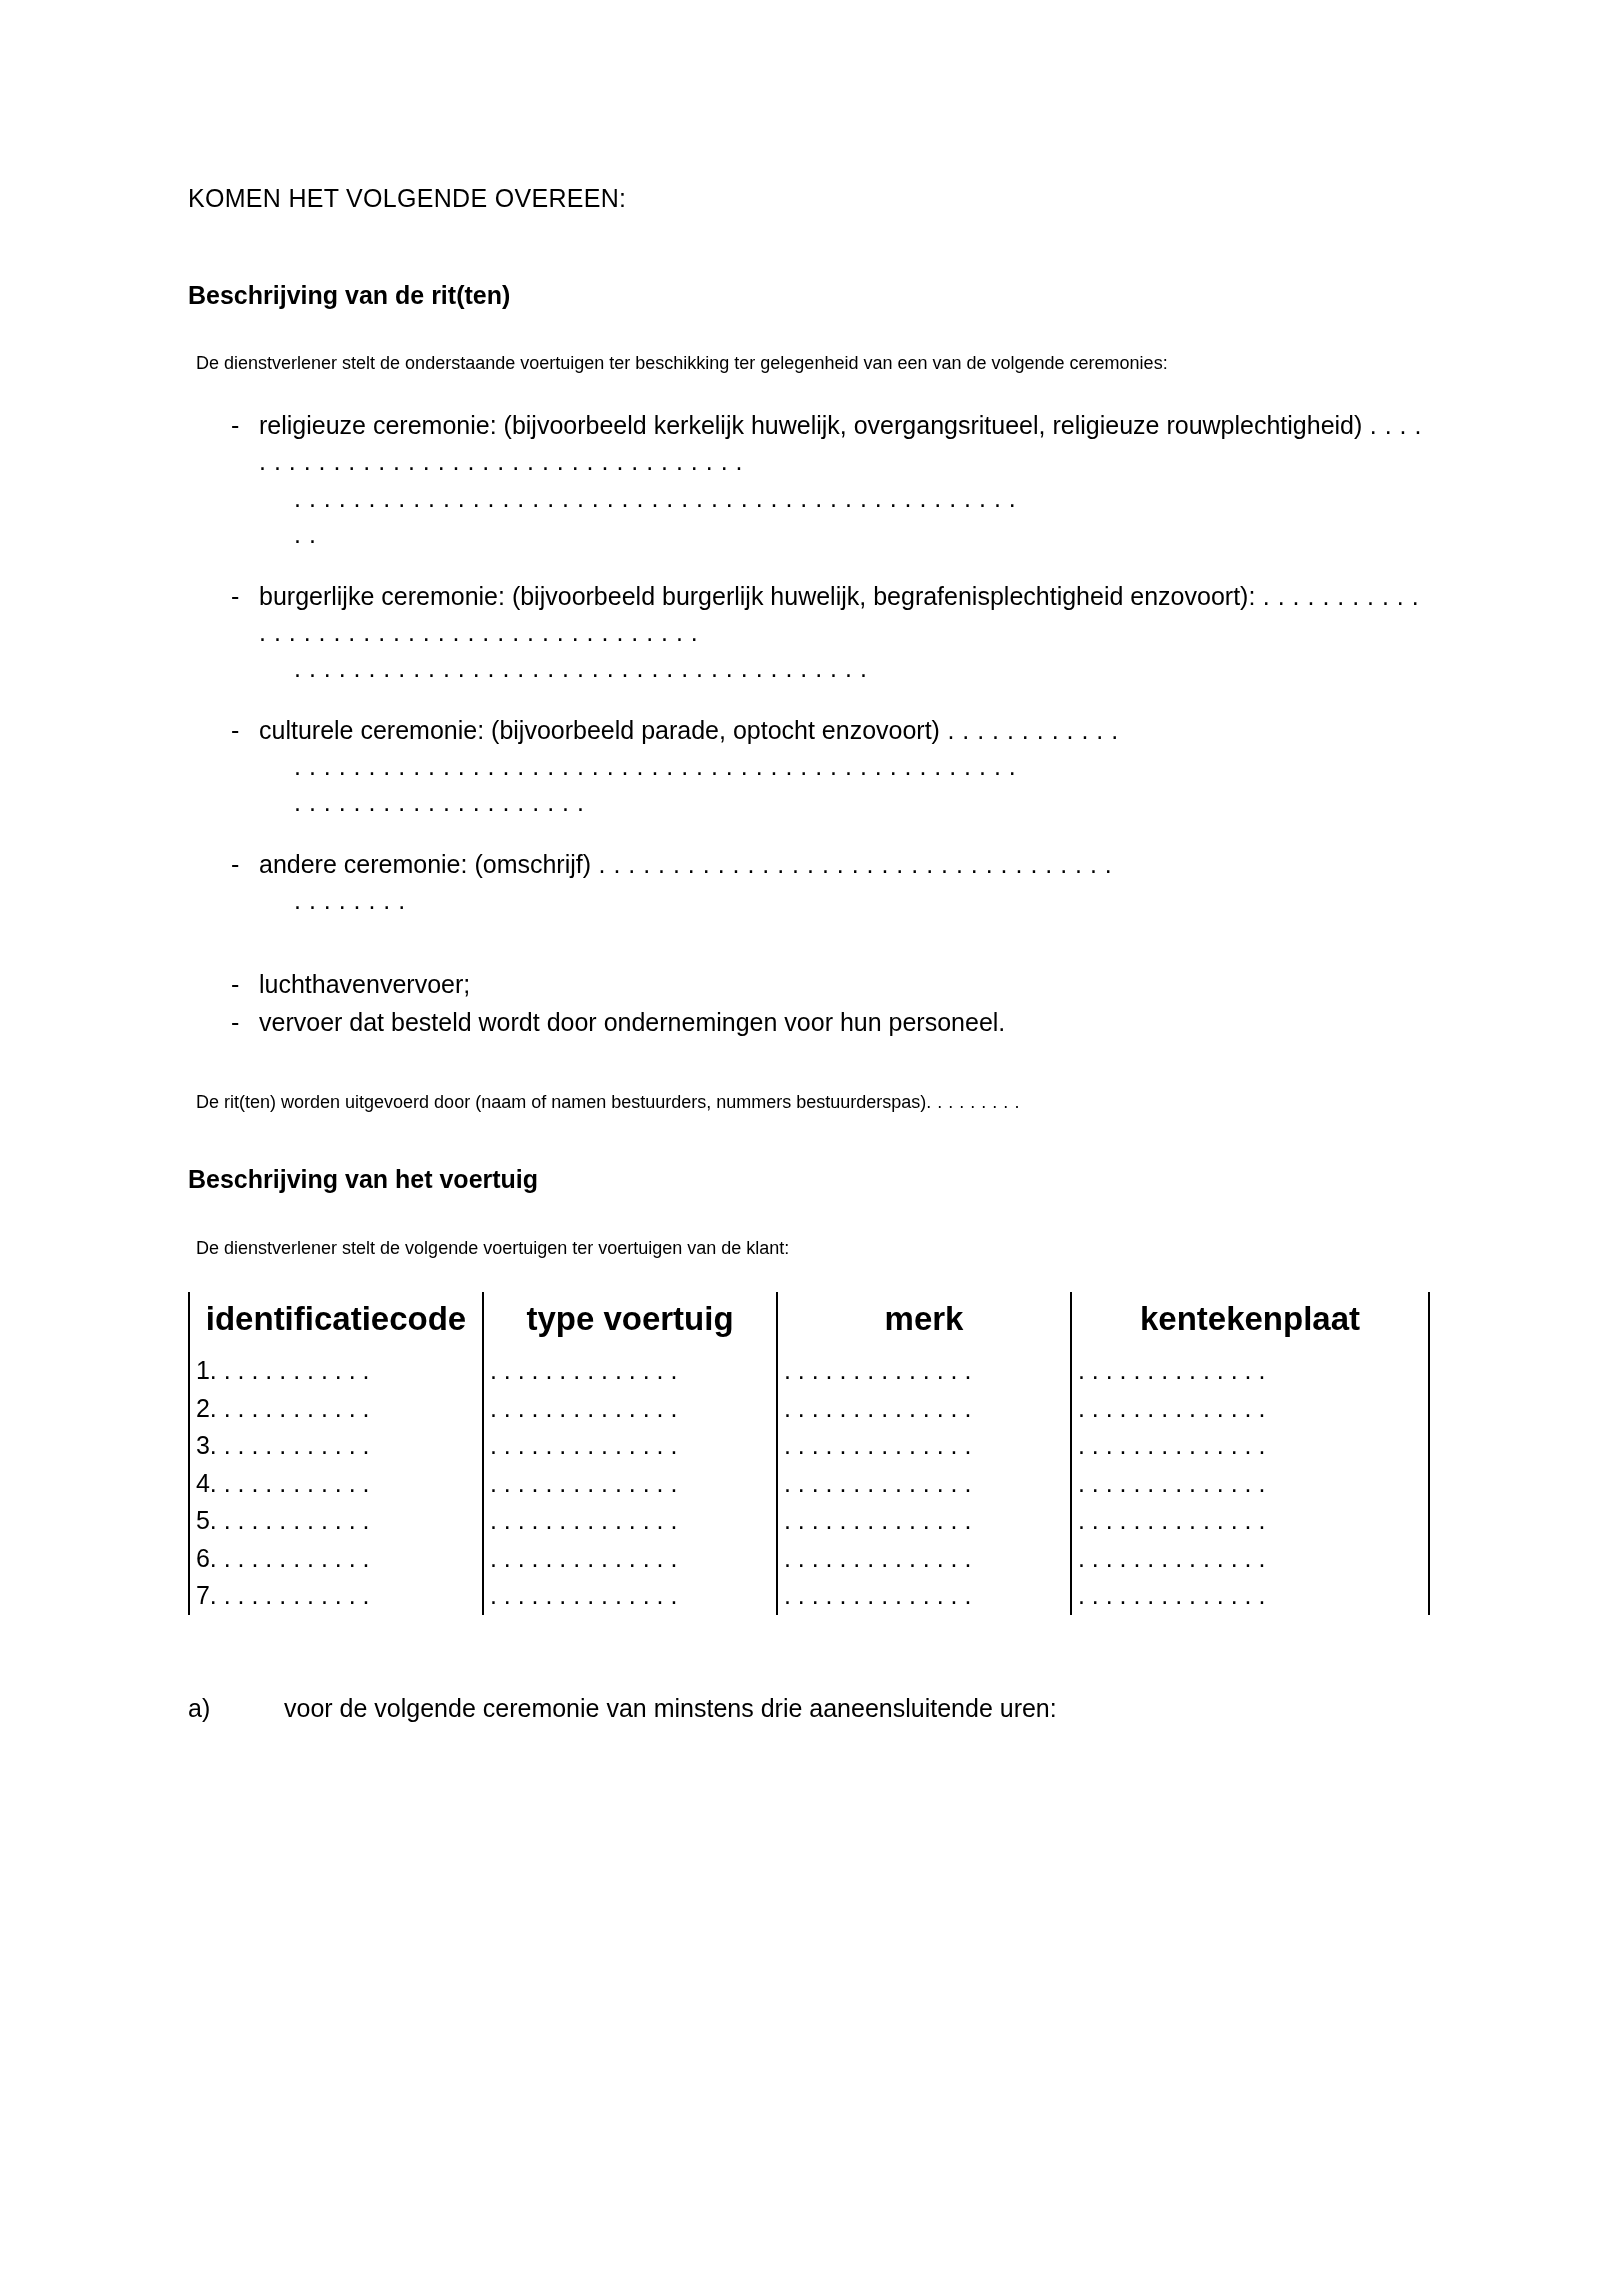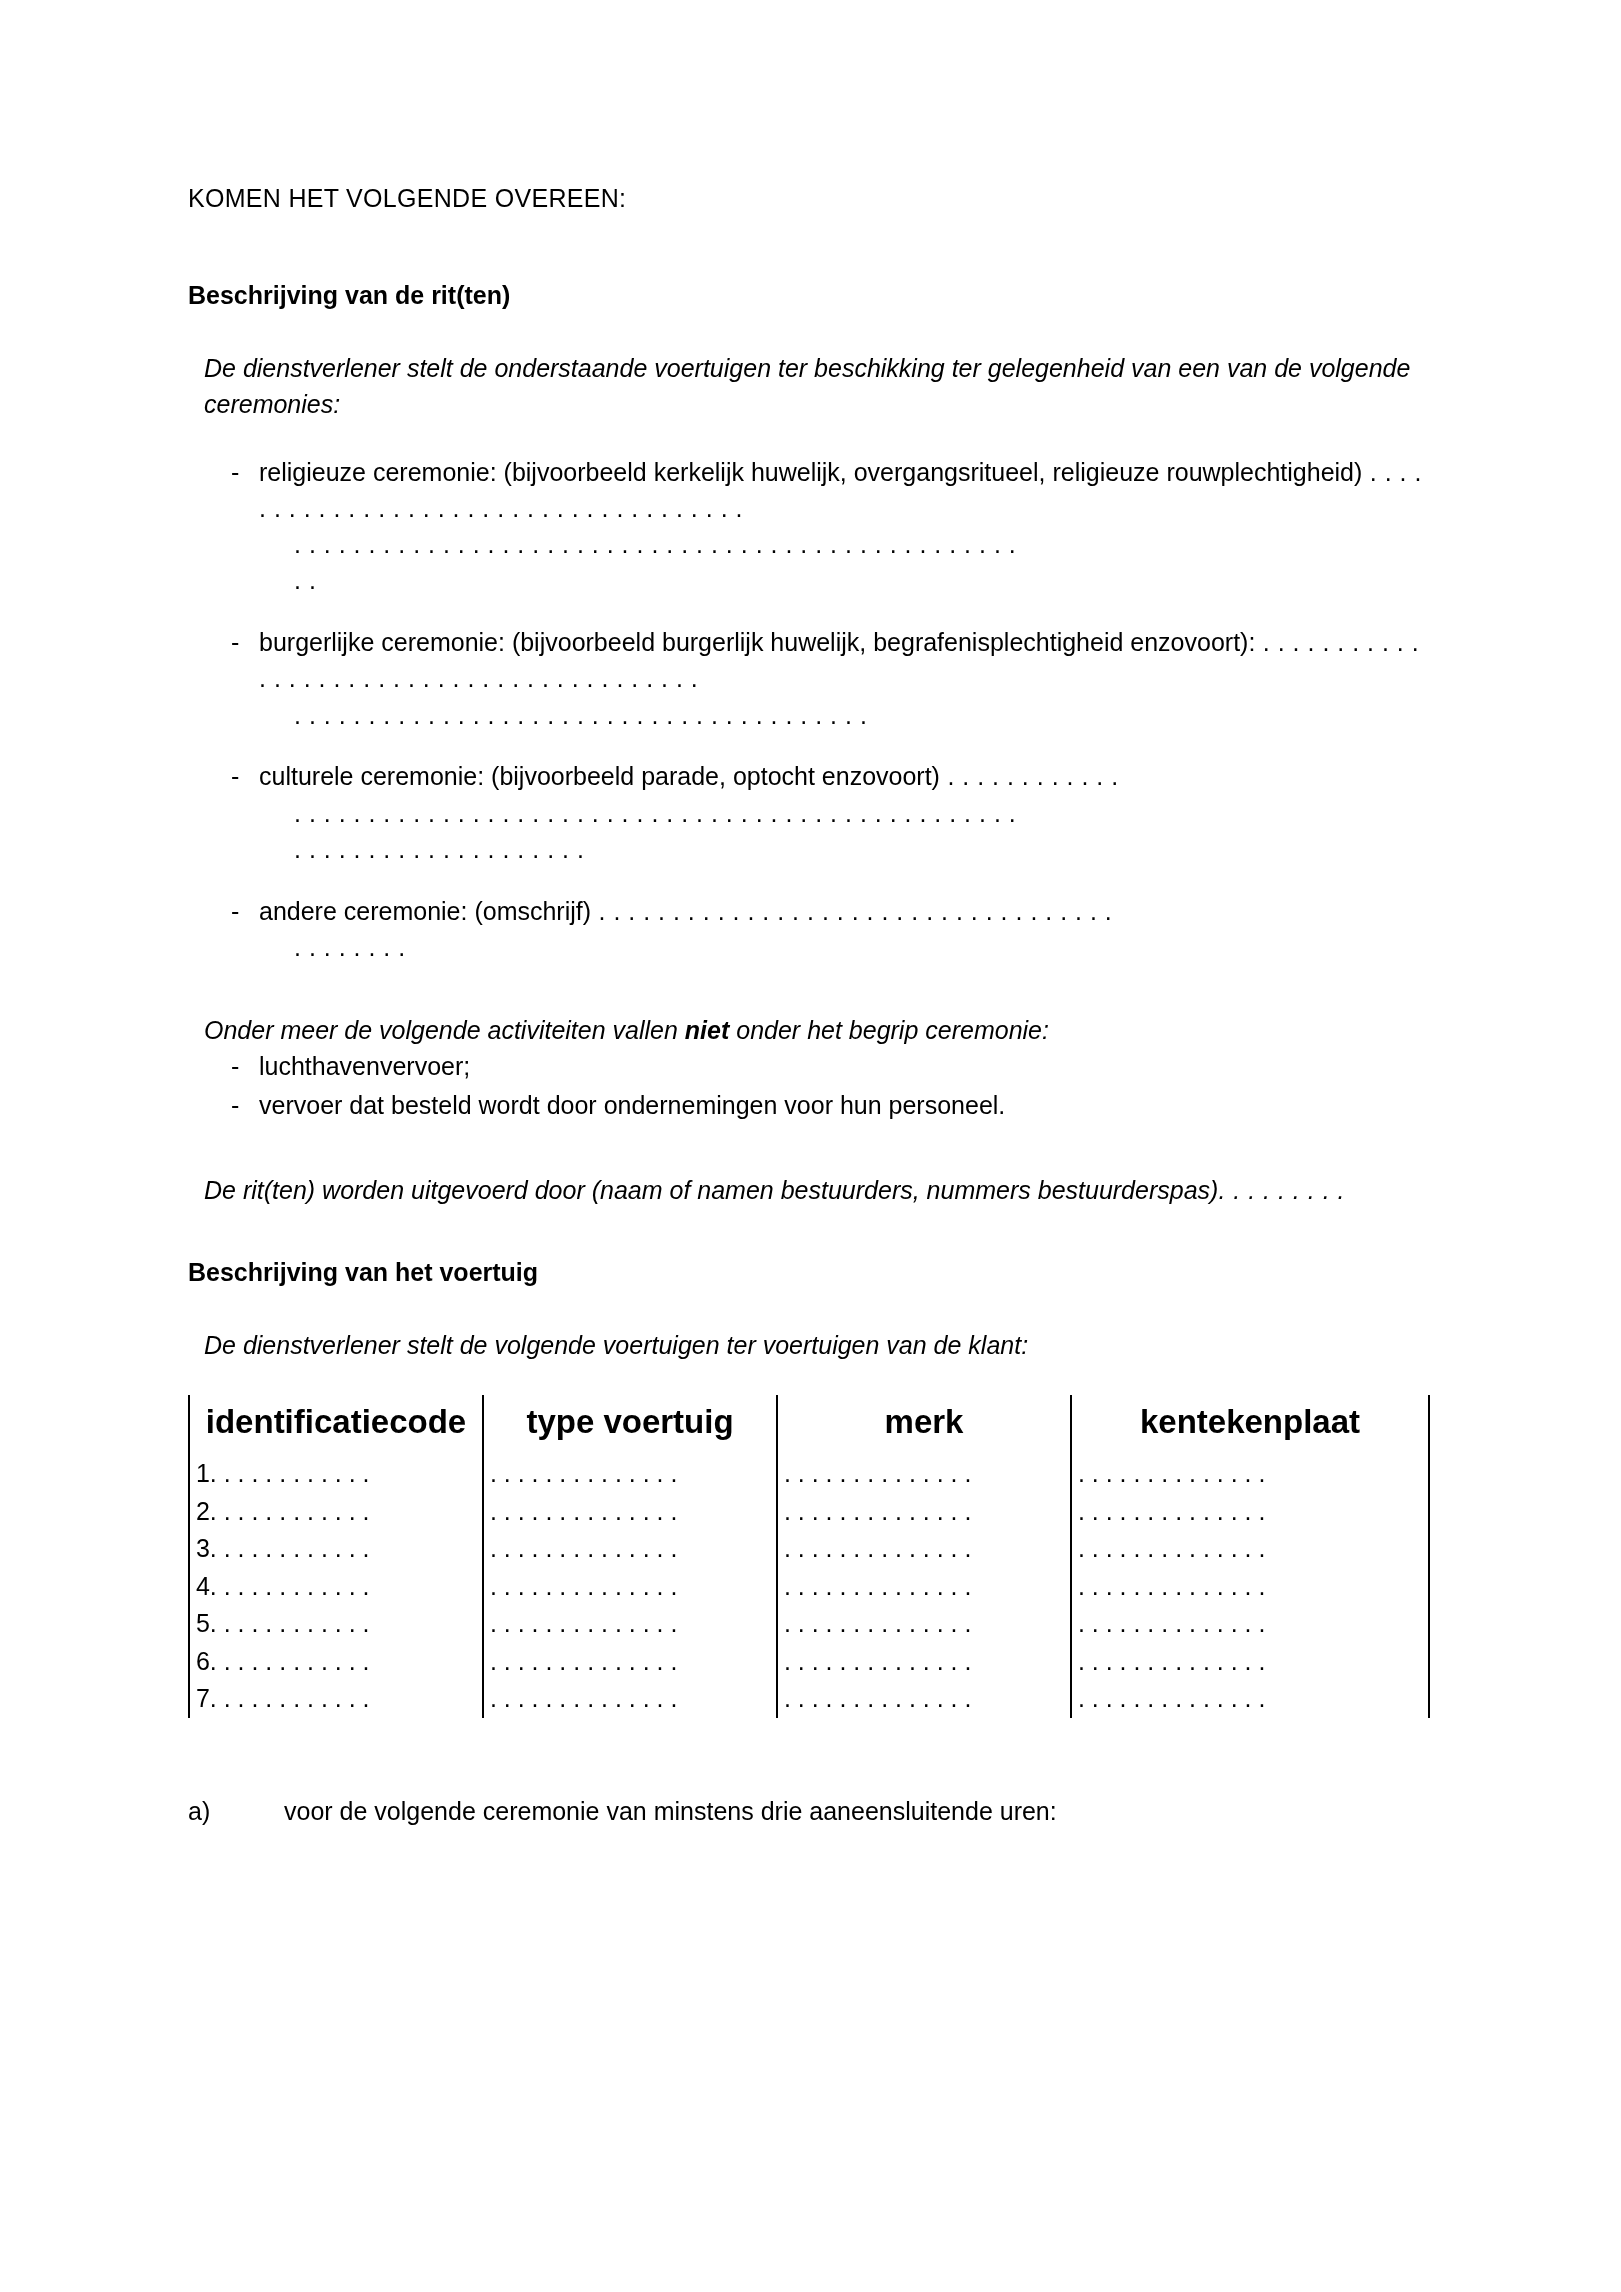--- a/index.html
+++ b/index.html
@@ -29,24 +29,23 @@
     font-size: 25px;
     letter-spacing: 0.3px;
     margin: 0 0 61px 0;
   }
   .section-title {
     font-weight: bold;
     font-size: 25px;
     margin: 8px 0 37px 0;
   }
   p.para {
-    margin: 0 0 31px 16px;
-    font-size: 25px;
+    margin: 0 0 31px 8px;
+    font-size: 18px;
     line-height: 1.45;
-    font-style: italic;
   }
   .dash-list {
     margin: 0 0 9.8px 0;
     padding: 0;
     list-style: none;
   }
   .dash-list li {
     position: relative;
     padding-left: 71px;
     margin-bottom: 25.5px;
@@ -149,21 +148,20 @@
       </li>
       <li>
         <span class="dash">-</span>
         <span>andere ceremonie: (omschrijf)</span><span class="dots"> . . . . . . . . . . . . . . . . . . . . . . . . . . . . . . . . . . .</span>
         <span class="dots indent-dots dotline">. . . . . . . .</span>
       </li>
     </ul>
 
     <div class="gap-sm"></div>
 
-    <p class="para" style="margin-bottom:0"><span>Onder meer de volgende activiteiten vallen </span><span class="bold">niet</span><span> onder het begrip ceremonie:</span></p>
 
     <ul class="dash-list tight">
       <li>
         <span class="dash">-</span>
         <span>luchthavenvervoer;</span>
       </li>
       <li>
         <span class="dash">-</span>
         <span>vervoer dat besteld wordt door ondernemingen voor hun personeel.</span>
       </li>

